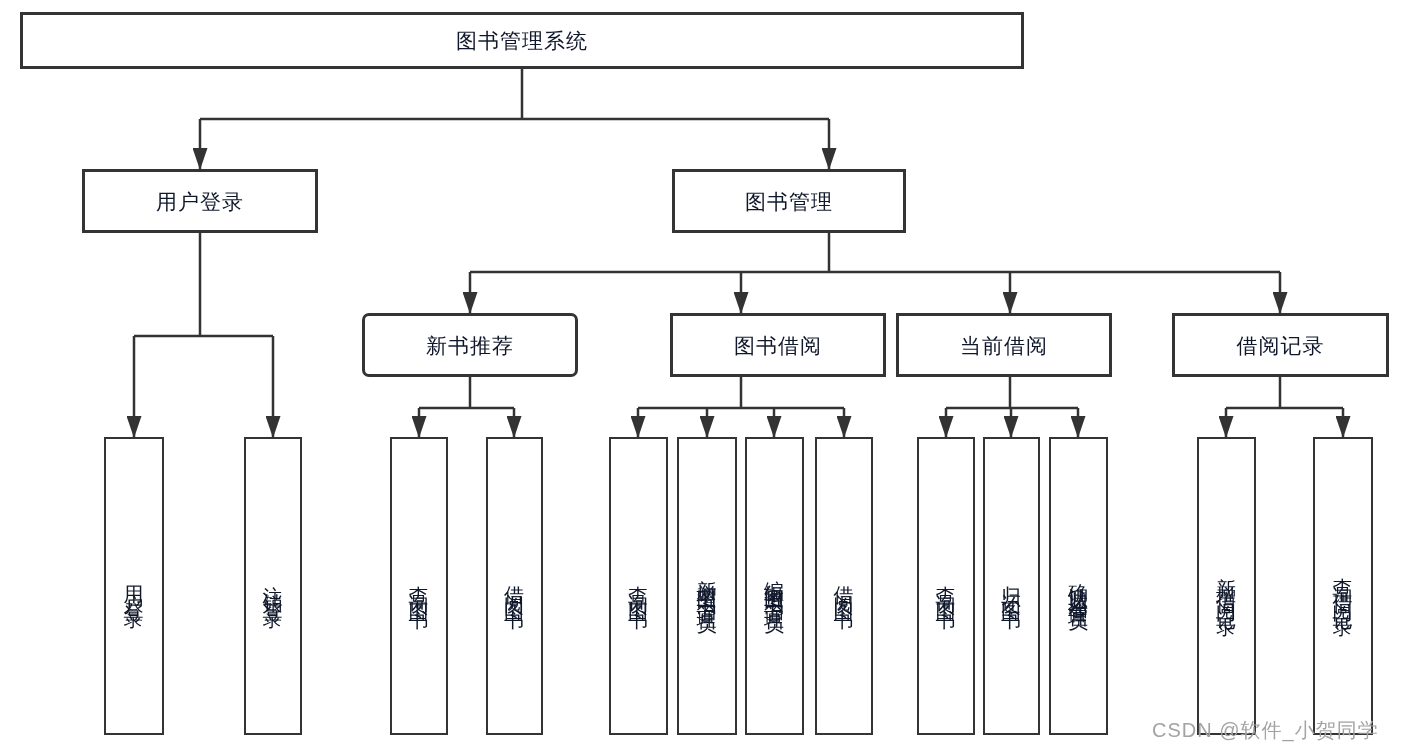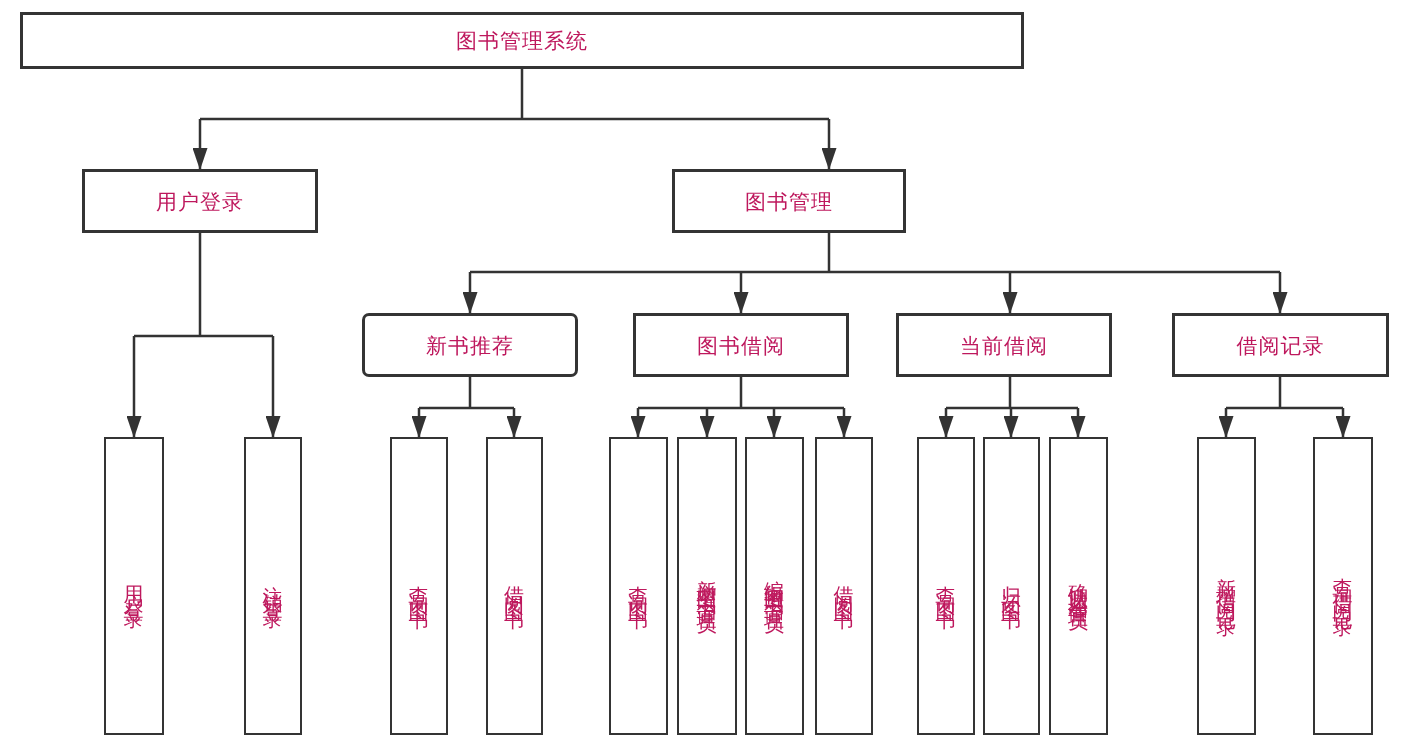--- a/index.html
+++ b/index.html
@@ -11,21 +11,21 @@
     overflow:hidden;
   }
   .wires{position:absolute;left:0;top:0;z-index:1;}
   .wire{stroke:#333333;stroke-width:2.5;fill:none;}
   .node{
     position:absolute;z-index:2;
     box-sizing:border-box;
     background:#ffffff;
     border:3px solid #343434;
     display:flex;align-items:center;justify-content:center;
-    font-size:21px;line-height:1;color:#be185d;
+    font-size:21px;line-height:1;color:#0f172a;
     letter-spacing:1px;
     white-space:nowrap;
   }
   .leaf{
     border-width:2.5px;
     writing-mode:vertical-rl;
     text-orientation:mixed;
     font-size:20px;
     letter-spacing:8px;
     white-space:normal;
@@ -76,32 +76,33 @@
     <path class="wire" marker-end="url(#arrow)" d="M1226 408 V437"></path>
     <path class="wire" marker-end="url(#arrow)" d="M1343 408 V437"></path>
   </svg>
 
   <div class="node" style="left:20px;top:12px;width:1004px;height:57px;">图书管理系统</div>
 
   <div class="node" style="left:82px;top:169px;width:236px;height:64px;">用户登录</div>
   <div class="node" style="left:672px;top:169px;width:234px;height:64px;">图书管理</div>
 
   <div class="node" style="left:362px;top:313px;width:216px;height:64px;border-radius:7px;">新书推荐</div>
-  <div class="node" style="left:633px;top:313px;width:216px;height:64px;">图书借阅</div>
+  <div class="node" style="left:670px;top:313px;width:216px;height:64px;">图书借阅</div>
   <div class="node" style="left:896px;top:313px;width:216px;height:64px;">当前借阅</div>
   <div class="node" style="left:1172px;top:313px;width:217px;height:64px;">借阅记录</div>
 
   <div class="node leaf" style="left:104px;top:437px;width:60px;height:298px;">用户登录</div>
   <div class="node leaf" style="left:244px;top:437px;width:58px;height:298px;">注销登录</div>
   <div class="node leaf" style="left:390px;top:437px;width:58px;height:298px;">查询图书</div>
   <div class="node leaf" style="left:486px;top:437px;width:57px;height:298px;">借阅图书</div>
   <div class="node leaf" style="left:609px;top:437px;width:59px;height:298px;">查询图书</div>
   <div class="node leaf" style="left:677px;top:437px;width:60px;height:298px;letter-spacing:5px;">新增图书（管理员）</div>
   <div class="node leaf" style="left:745px;top:437px;width:59px;height:298px;letter-spacing:5px;">编辑图书（管理员）</div>
   <div class="node leaf" style="left:815px;top:437px;width:58px;height:298px;">借阅图书</div>
   <div class="node leaf" style="left:917px;top:437px;width:58px;height:298px;">查询图书</div>
   <div class="node leaf" style="left:983px;top:437px;width:57px;height:298px;">归还图书</div>
   <div class="node leaf" style="left:1049px;top:437px;width:59px;height:298px;letter-spacing:4px;">确认归还（管理员）</div>
   <div class="node leaf" style="left:1197px;top:437px;width:59px;height:298px;">新增借阅记录</div>
   <div class="node leaf" style="left:1313px;top:437px;width:60px;height:298px;">查询借阅记录</div>
 
+  <div class="watermark" style="left:1152px;top:717px;">CSDN @软件_小贺同学</div>
 
 </div>
 
 </body></html>

